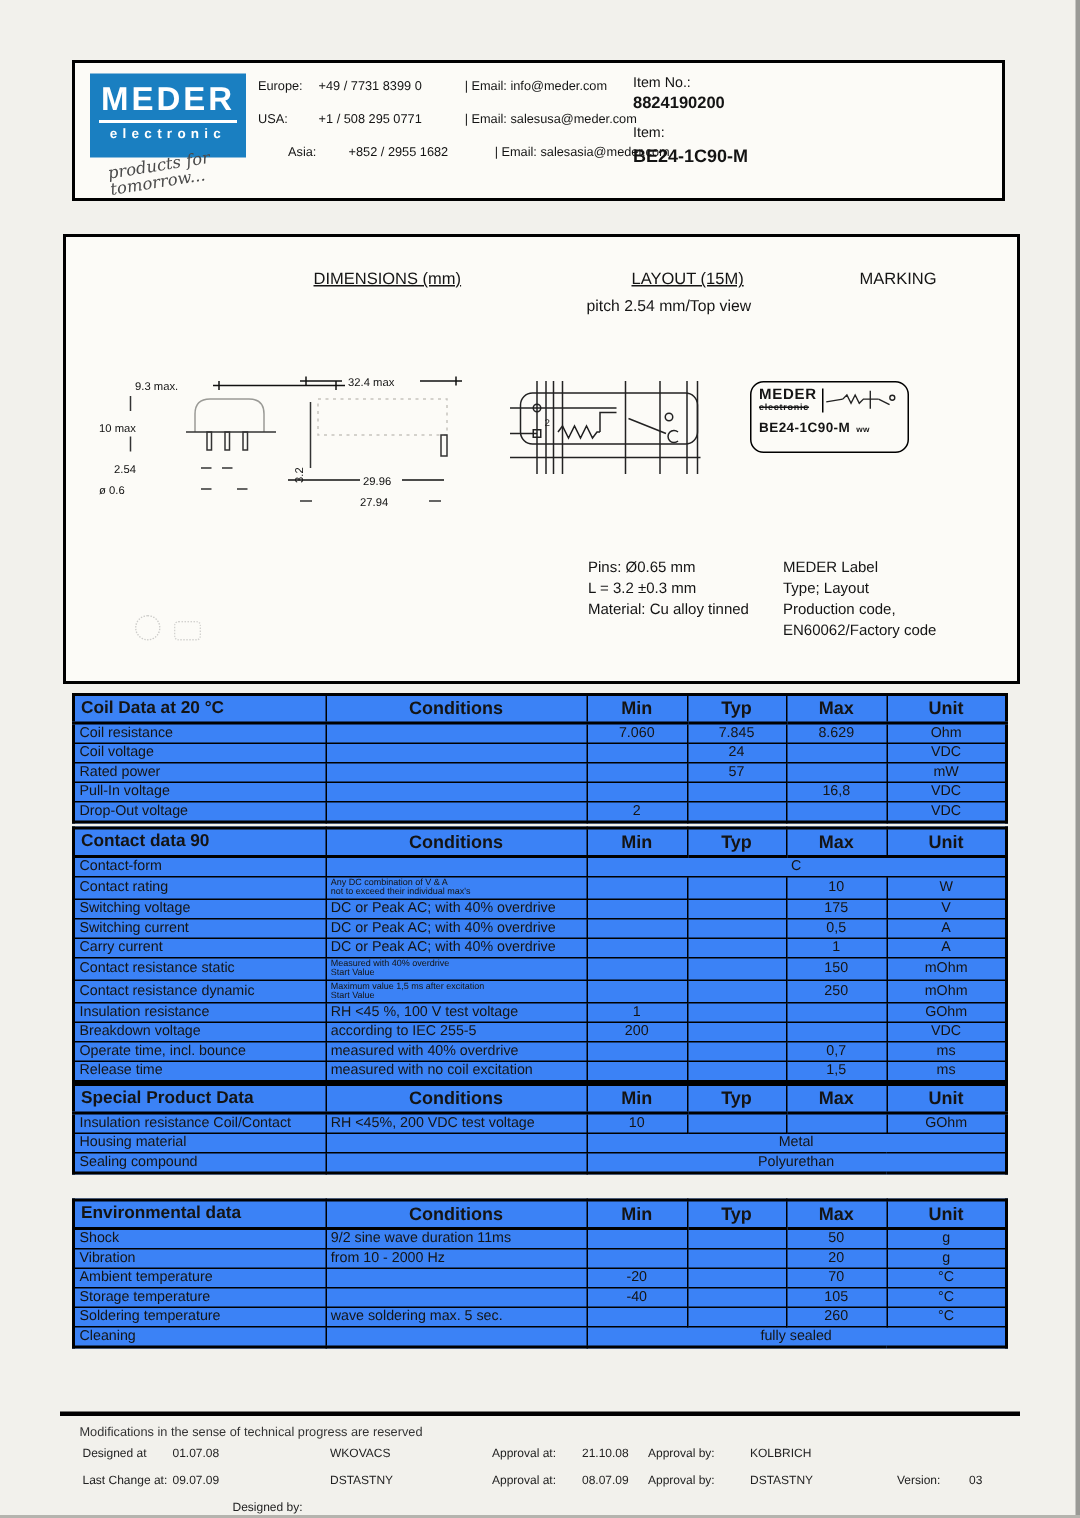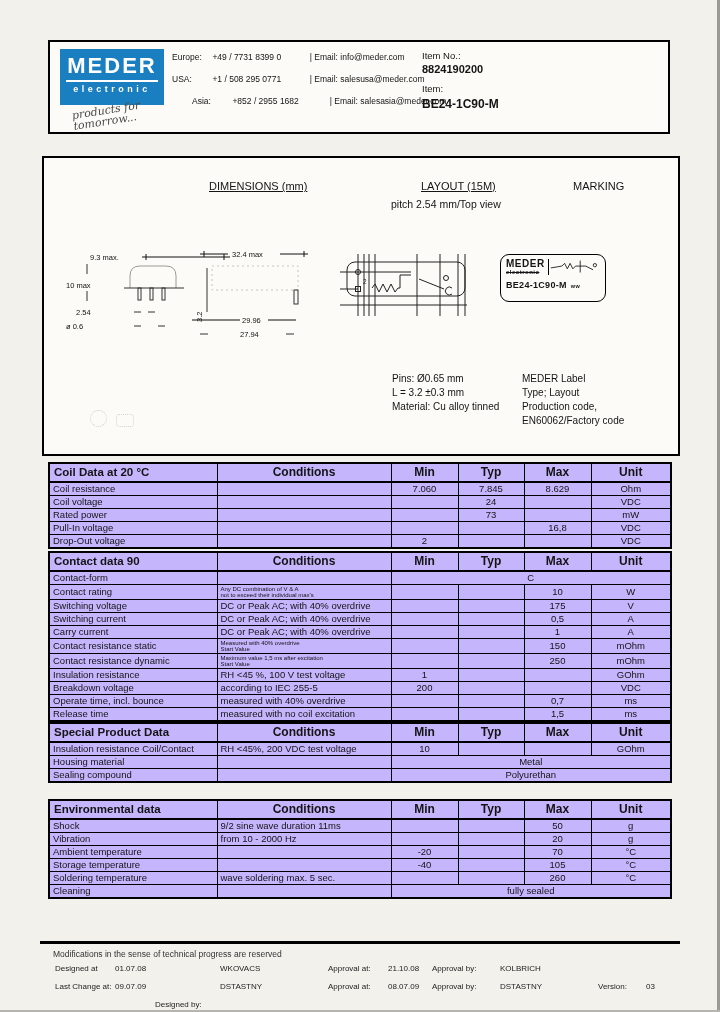--- a/index.html
+++ b/index.html
@@ -50,21 +50,21 @@
   .n-pins{left:348px;top:188px;}
   .n-marking{left:478px;top:188px;}
   .cert-marks{position:absolute;left:46px;top:252px;opacity:.35;}
   .cert-c{display:inline-block;width:15px;height:15px;border:1px dotted #777;border-radius:50%;}
   .cert-s{display:inline-block;width:16px;height:11px;border:1px dotted #888;border-radius:3px;margin-left:9px;}
 
   
   .tbl-host{position:absolute;left:48px;width:622px;}
   .t1{top:462px;} .t2{top:551px;} .t3{top:722px;} .t4{top:799px;}
   table.spec{border-collapse:collapse;border:2px solid #000;width:622px;table-layout:fixed;
-             background:#c4b5fd;}
+             background:#3b82f6;}
   table.spec th,table.spec td{border:1px solid #000;padding:0 3px;line-height:1.1;
              overflow:hidden;white-space:nowrap;}
   table.spec thead th{height:17px;font-size:12px;font-weight:bold;text-align:center;
              border-bottom:2px solid #000;}
   table.spec thead th.c0{text-align:left;font-size:11.5px;padding-left:4px;}
   table.spec td{height:12px;font-size:9.5px;}
   table.spec td.center{text-align:center;}
   table.spec td.small2{font-size:6px;line-height:6px;white-space:normal;height:14px;}
   table.spec tr.tall td{height:14px;}
 
@@ -266,21 +266,21 @@
           <td></td>
           <td class="center"></td>
           <td class="center">24</td>
           <td class="center"></td>
           <td class="center">VDC</td>
         </tr>
         <tr>
           <td>Rated power</td>
           <td></td>
           <td class="center"></td>
-          <td class="center">73</td>
+          <td class="center">57</td>
           <td class="center"></td>
           <td class="center">mW</td>
         </tr>
         <tr>
           <td>Pull-In voltage</td>
           <td></td>
           <td class="center"></td>
           <td class="center"></td>
           <td class="center">16,8</td>
           <td class="center">VDC</td>

